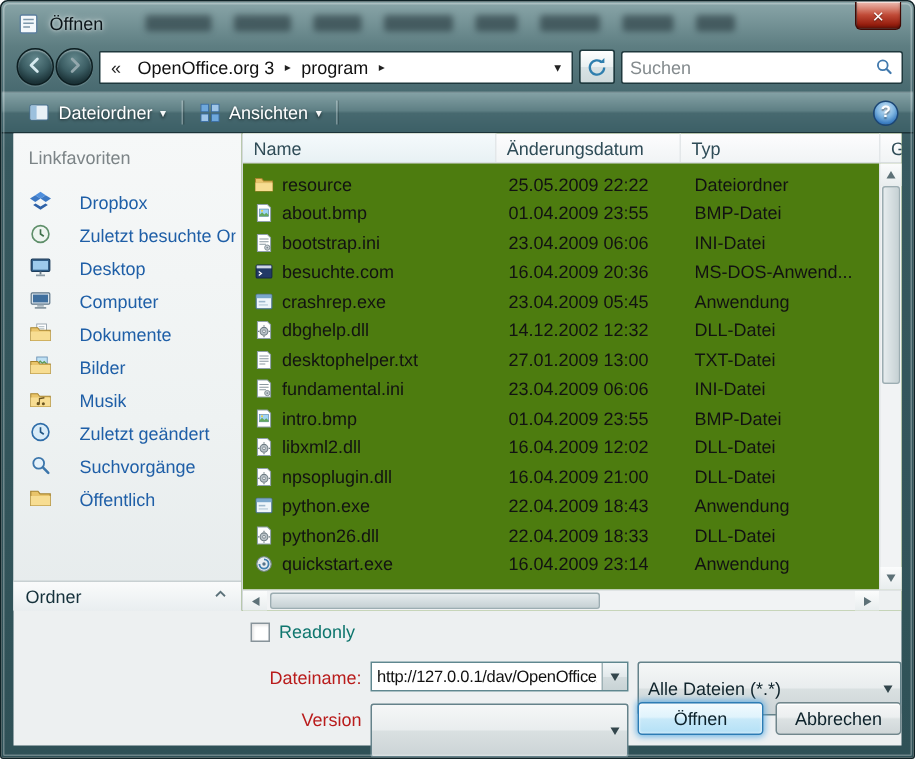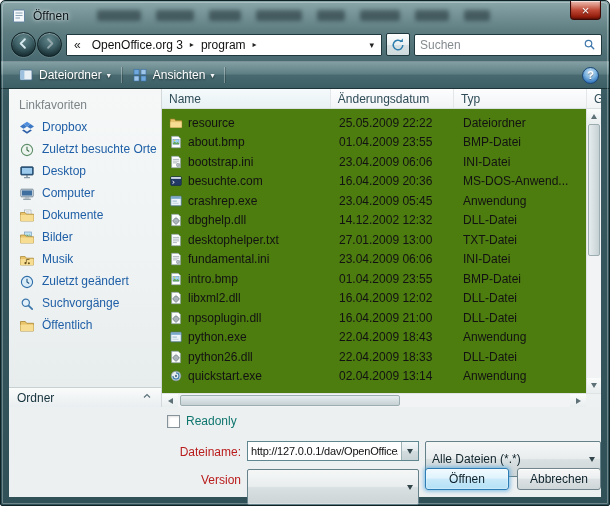--- a/index.html
+++ b/index.html
@@ -56,21 +56,21 @@
   .help-btn{margin-left:auto;width:17px;height:17px;border-radius:50%;
     background:radial-gradient(circle at 50% 30%,#cfe7f8,#7db4e0 45%,#3a7cc0 75%,#2b5f9c);
     border:1px solid #1c4674;color:#fff;font-size:11px;font-weight:bold;
     display:flex;align-items:center;justify-content:center;text-shadow:0 1px 1px rgba(0,0,0,.4)}
   
   .content{position:absolute;left:8px;right:8px;top:88px;bottom:8px;background:#edf0f1;display:flex;flex-direction:column;z-index:2}
   .main-row{height:318px;display:flex}
   .sidebar{width:152px;background:linear-gradient(180deg,#f6f8f8 0%,#eef2f2 60%,#e6ebec 100%);display:flex;flex-direction:column}
   .side-header{color:#7c8487;padding:9px 10px 7px}
   .side-list{flex:1;padding-top:1px;overflow:hidden}
-  .side-item{display:flex;align-items:flex-start;gap:7px;height:22px;padding:0 4px 0 10px;color:#1f5fa7}
+  .side-item{display:flex;align-items:flex-end;gap:18px;height:22px;padding:0 4px 0 10px;color:#1f5fa7}
   .side-label{white-space:nowrap;overflow:hidden}
   .ordner-bar{height:20px;border-top:1px solid #c8d0d2;background:linear-gradient(180deg,#fafbfb,#e9eef0);
     display:flex;align-items:center;justify-content:space-between;padding:0 8px;color:#16323c}
   .filelist{flex:1;position:relative;background:#4d7c0f;border-left:1px solid #d3d9da;display:flex;flex-direction:column;min-width:0}
   .list-header{height:20px;display:flex;background:linear-gradient(180deg,#fdfdfe,#f1f4f5);
     border-bottom:1px solid #d9dee0;color:#2f4c57}
   .col{display:flex;align-items:center;padding:0 7px;border-right:1px solid #e3e7e9;white-space:nowrap;overflow:hidden}
   .col-name{width:170px;background:linear-gradient(180deg,#f5fafc,#e8f1f4)}
   .col-date{width:124px}
   .col-type{width:134px}
@@ -555,21 +555,21 @@
               <div class="cell c-name">
                 <span class="ic14">
                   <svg viewBox="0 0 16 16">
                     <circle cx="8" cy="8" r="5.5" fill="#e8edf0" stroke="#7b8d96" stroke-width=".9"></circle>
                     <path d="M8 4.5A3.5 3.5 0 1 1 4.5 8" fill="none" stroke="#3f7fae" stroke-width="1.4"></path>
                     <circle cx="8" cy="8" r="1.3" fill="#54738a"></circle>
                   </svg>
                 </span>
                 <span class="fname">quickstart.exe</span>
               </div>
-              <div class="cell c-date">02.04.2009 13:14</div>
+              <div class="cell c-date">16.04.2009 23:14</div>
               <div class="cell c-type">Anwendung</div>
             </div>
           </div>
         <div class="hscroll">
           <div class="sb-btn">
               <i class="tri tri-left"></i>
             </div>
           <div class="sb-track-h">
             <div class="sb-thumb-h"></div>
           </div>

